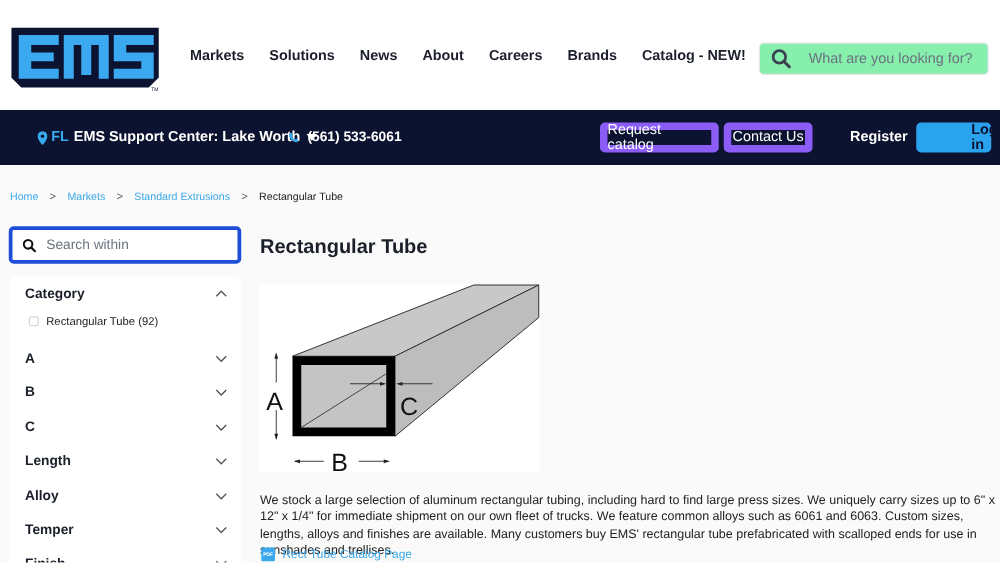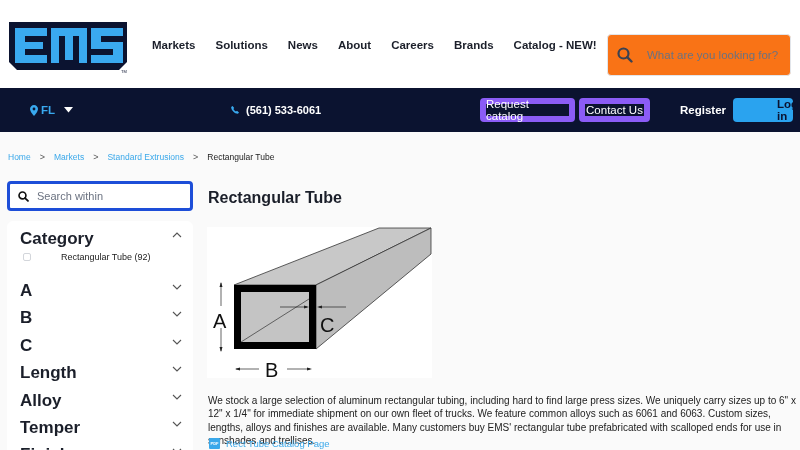--- a/index.html
+++ b/index.html
@@ -5,21 +5,21 @@
   * { box-sizing: border-box; margin: 0; padding: 0; }
   html, body { width: 800px; height: 450px; overflow: hidden; }
   body { font-family: "Liberation Sans", "DejaVu Sans", sans-serif; background: #fafafa; color: #1a1a1a; position: relative; }
 
   
   .header { position: absolute; left: 0; top: 0; width: 800px; height: 88px; background: #ffffff; }
   .logo { position: absolute; left: 9px; top: 22px; width: 120px; height: 52px; }
   .nav { position: absolute; left: 152px; top: 39px; display: flex; gap: 0; }
   .nav-item { font-size: 11.5px; font-weight: bold; color: #1b1f2a; margin-right: 20px; white-space: nowrap; cursor: pointer; }
   .nav-item:nth-child(1) { margin-right: 20px; }
-  .search { position: absolute; left: 607px; top: 34px; width: 184px; height: 42px; border: 1px solid #e2e5ea; border-radius: 4px; background: #f97316; display: flex; align-items: center; }
+  .search { position: absolute; left: 607px; top: 34px; width: 184px; height: 26px; border: 1px solid #e2e5ea; border-radius: 4px; background: #86efac; display: flex; align-items: center; }
   .search svg { margin-left: 9px; }
   .search input { border: none; background: transparent; outline: none; font-family: "Liberation Sans", sans-serif; font-size: 11.5px; color: #333; margin-left: 14px; width: 140px; }
   .search input::placeholder { color: #6b7280; }
 
   
   .topbar { position: absolute; left: 0; top: 88px; width: 800px; height: 44px; background: #0b1330; }
   .loc { position: absolute; left: 30px; top: 104px; display: flex; align-items: center; font-size: 11.5px; font-weight: bold; color: #fff; white-space: nowrap; }
   .loc .st { color: #39a9ef; margin: 0 4px 0 3px; }
   .loc .caret { margin-left: 5px; }
   .phone { position: absolute; left: 231px; top: 104px; display: flex; align-items: center; font-size: 11px; font-weight: bold; color: #fff; }
@@ -36,23 +36,23 @@
   .crumb { color: #3aa8ea; cursor: pointer; }
   .crumb-sep { color: #555; margin: 0 9px; font-size: 9px; }
   .crumb-current { color: #222; }
 
   
   .side-search { position: absolute; left: 7px; top: 181px; width: 186px; height: 30px; background: #fff; border: 3px solid #1d4ed8; border-radius: 4px; display: flex; align-items: center; }
   .side-search svg { margin-left: 8px; }
   .side-search input { border: none; outline: none; background: transparent; font-family: "Liberation Sans", sans-serif; font-size: 11px; margin-left: 8px; width: 150px; color: #333; }
   .side-search input::placeholder { color: #6b7280; }
   .filters { position: absolute; left: 7px; top: 221px; width: 186px; height: 240px; background: #fff; border-radius: 6px; }
-  .filter-head { position: absolute; left: 13px; font-size: 17px; font-weight: bold; color: #1b1f2a; cursor: pointer; }
+  .filter-head { position: absolute; left: 13px; font-size: 11px; font-weight: bold; color: #1b1f2a; cursor: pointer; }
   .filter-chev { position: absolute; left: 165px; cursor: pointer; }
-  .cat-opt { position: absolute; left: 16px; top: 31px; display: flex; align-items: center; font-size: 9px; color: #222; gap: 24px; }
+  .cat-opt { position: absolute; left: 16px; top: 31px; display: flex; align-items: center; font-size: 9px; color: #222; }
   .checkbox { width: 8px; height: 8px; border: 1px solid #d3d6db; border-radius: 2px; margin-right: 6px; background: #fff; }
 
   
   .title { position: absolute; left: 208px; top: 189px; font-size: 16px; font-weight: bold; color: #1b1f2a; }
   .diagram { position: absolute; left: 207px; top: 227px; width: 225px; height: 151px; background: #fff; }
   .desc { position: absolute; left: 208px; top: 394px; width: 588px; font-size: 10px; line-height: 13.3px; color: #222; }
   .pdf-link { position: absolute; left: 209px; top: 438px; display: flex; align-items: center; font-size: 9.5px; color: #3aa8ea; cursor: pointer; }
   .pdf-icon { width: 11px; height: 11px; background: #3aa8ea; border-radius: 1px; color: #fff; font-size: 4px; font-weight: bold; display: flex; align-items: center; justify-content: center; margin-right: 6px; }
 </style>
 </head>
@@ -88,20 +88,21 @@
   </div>
 </div>
 
 <div class="topbar"></div>
 <div class="loc">
   <svg width="8" height="11" viewBox="0 0 8 11">
     <path d="M4 0 C1.8 0 0 1.8 0 4 C0 6.8 4 11 4 11 C4 11 8 6.8 8 4 C8 1.8 6.2 0 4 0 Z" fill="#39a9ef"></path>
     <circle cx="4" cy="4" r="1.4" fill="#0b1330"></circle>
   </svg>
   <span class="st">FL</span>
+  <span>EMS Support Center: Lake Worth</span>
   <svg class="caret" width="9" height="6" viewBox="0 0 9 6">
       <path d="M0 0 H9 L4.5 5.5 Z" fill="#fff"></path>
     </svg>
 </div>
 <div class="phone">
   <svg width="8" height="8" viewBox="0 0 10 10">
     <path d="M2 0 L4 2.5 L3 3.8 C3.8 5.4 4.8 6.3 6.2 7 L7.5 6 L10 8 L8.6 9.8 C4.5 9.8 0.2 5.5 0.2 1.4 Z" fill="#39a9ef"></path>
   </svg>
   <span>(561) 533-6061</span>
 </div>

